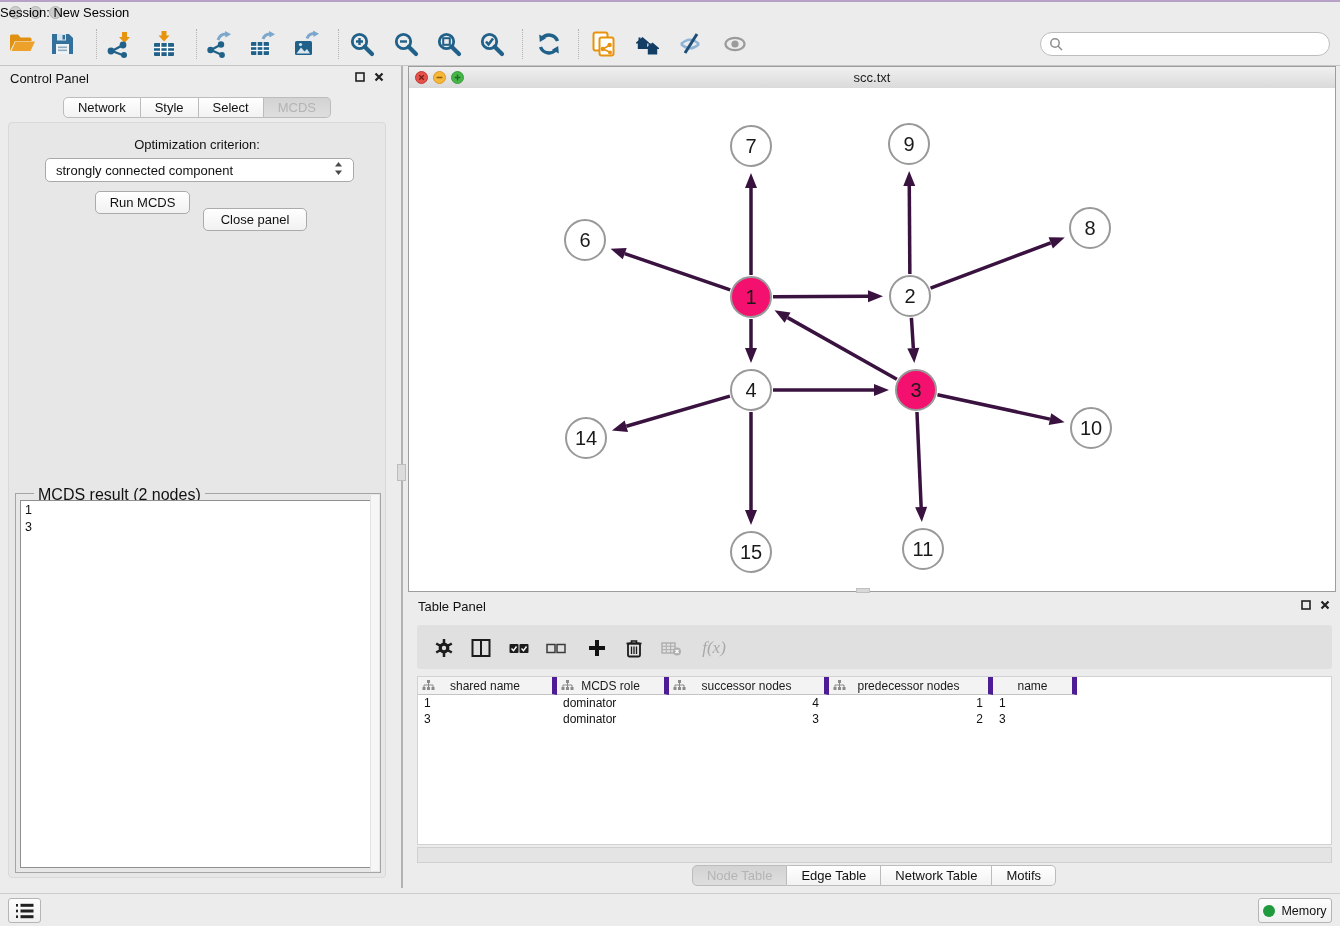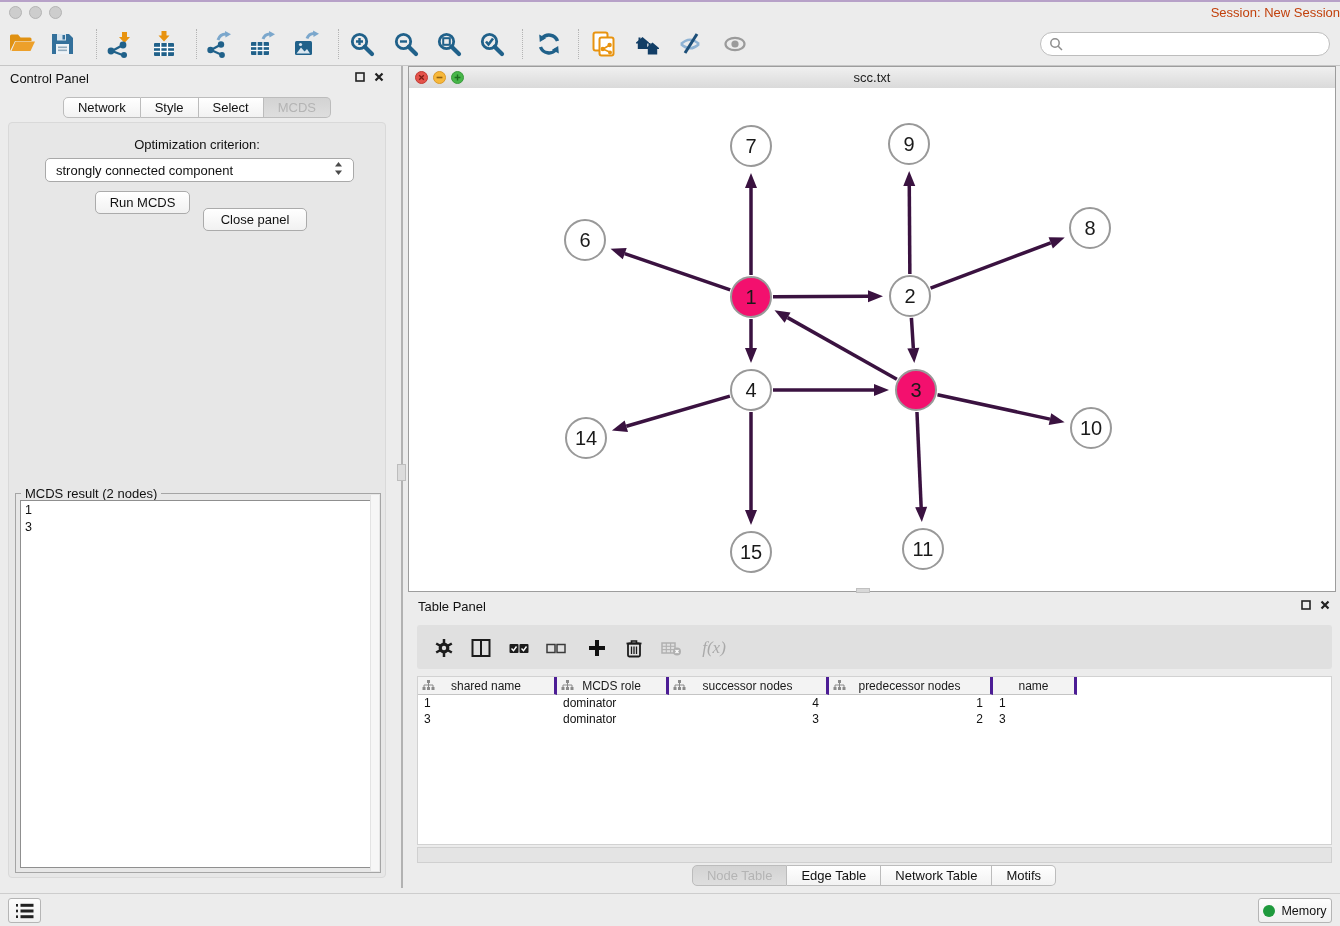--- a/index.html
+++ b/index.html
@@ -3,21 +3,21 @@
 <meta charset="utf-8">
 <style>
   * { margin:0; padding:0; box-sizing:border-box; font-family:"Liberation Sans", sans-serif; }
   html,body { width:1340px; height:926px; }
   body { position:relative; background:#ececec; overflow:hidden; }
 
   
   .titlebar { position:absolute; left:0; top:0; width:1340px; height:22px; background:#ececec; border-top:2px solid #b7a1c8; }
   .traffic { position:absolute; top:4px; display:flex; gap:7px; }
   .traffic.main { left:9px; }
-  .titlebar-title { position:absolute; left:0; right:0; top:3px; text-align:right; font-size:13px; color:#c2410c; }
+  .titlebar-title { position:absolute; left:0; right:0; top:3px; text-align:left; font-size:13px; color:#000000; }
 
   
   .toolbar { position:absolute; left:0; top:22px; width:1340px; height:44px; background:#ececec; border-bottom:1px solid #c6c6c6; }
   .ti { position:absolute; top:6px; width:32px; height:32px; display:flex; align-items:center; justify-content:center; cursor:default; }
   .tdiv { position:absolute; top:7px; width:0; height:30px; border-left:1px dotted #b4b4b4; }
   .searchbox { position:absolute; left:1040px; top:10px; width:290px; height:24px; background:#fff; border:1px solid #bdbdbd; border-radius:12px; display:flex; align-items:center; padding-left:8px; }
   .searchbox input { border:none; outline:none; flex:1; font-size:12px; background:transparent; margin-left:5px; }
 
   
   .control-panel { position:absolute; left:0; top:66px; width:394px; height:822px; }
@@ -30,21 +30,21 @@
   .seg-tab:last-child { border-radius:0 5px 5px 0; }
   .seg-tab.active { background:linear-gradient(#d3d3d3,#dedede); color:#b4b4b4; }
   .cp-body { position:absolute; left:8px; top:56px; width:378px; height:756px; background:#e7e7e7; border:1px solid #d9d9d9; border-radius:4px; }
   .opt-label { position:absolute; left:0; right:0; top:14px; text-align:center; font-size:13px; color:#111; }
   .opt-select { position:absolute; left:36px; top:35px; width:309px; height:24px; background:#fff; border:1px solid #a9a9a9; border-radius:5px; font-size:13px; color:#111; display:flex; align-items:center; padding:0 10px; }
   .opt-select .spin { margin-left:auto; }
   .cp-btn { position:absolute; top:68px; height:23px; background:linear-gradient(#ffffff,#f1f1f1); border:1px solid #ababab; border-radius:5px; font-size:13px; color:#111; text-align:center; line-height:21px; }
   .btn-run { left:86px; width:95px; }
   .btn-close { left:194px; width:104px;margin-top:17px; }
   .result-box { position:absolute; left:6px; top:370px; width:366px; height:380px; border:1px solid #a5a5a5; }
-  .result-legend { position:absolute; left:5px; top:-8px; background:#e7e7e7; padding:0 4px; font-size:13px; color:#111; }
+  .result-legend { position:absolute; left:18px; top:-8px; background:#e7e7e7; padding:0 4px; font-size:16px; color:#111; }
   .result-text { position:absolute; left:4px; top:6px; right:4px; bottom:4px; background:#fff; border:1px solid #8f8f8f; font-size:12.5px; line-height:17px; color:#111; padding:1px 4px; white-space:pre; }
   .result-scroll { position:absolute; top:1px; right:1px; bottom:1px; width:9px; background:#f6f6f6; border-left:1px solid #e3e3e3; }
 
   
   .v-split { position:absolute; left:401px; top:66px; width:2px; height:822px; background:#b2b2b2; }
   .v-split-handle { position:absolute; left:397px; top:464px; width:9px; height:17px; background:#dcdcdc; border:1px solid #bdbdbd; }
   .h-split-handle { position:absolute; left:856px; top:588px; width:14px; height:5px; background:#d8d8d8; border:1px solid #c0c0c0; }
 
   
   .net-window { position:absolute; left:408px; top:66px; width:928px; height:526px; border:1px solid #9d9d9d; background:#fff; }
@@ -53,21 +53,21 @@
   .net-lights { position:absolute; left:6px; top:4px; display:flex; gap:5px; }
   .net-canvas { position:absolute; left:0; top:21px; width:926px; height:503px; background:#fff; }
 
   
   .table-panel { position:absolute; left:408px; top:594px; width:932px; height:294px; }
   .tp-toolbar { position:absolute; left:9px; top:31px; right:8px; height:44px; background:#e0e0e0; border-radius:3px; }
   .tpi { position:absolute; top:11px; width:24px; height:24px; display:flex; align-items:center; justify-content:center; }
   .fx-label { font-family:"Liberation Serif", serif; font-style:italic; font-size:17px; color:#a9a9a9; }
   .table-region { position:absolute; left:9px; top:82px; right:8px; height:169px; background:#fff; border:1px solid #d2d2d2; }
   .thead { display:flex; height:18px; }
-  .th { position:relative; height:18px; background:#f3f3f3; border-right:3px solid #4c1d95; border-bottom:1px solid #c4c4c4; font-size:12px; color:#1a1a1a; display:flex; align-items:center; justify-content:center; }
+  .th { position:relative; height:18px; background:#f3f3f3; border-right:5px solid #4c1d95; border-bottom:1px solid #c4c4c4; font-size:12px; color:#1a1a1a; display:flex; align-items:center; justify-content:center; }
   .th-icon { position:absolute; left:4px; top:3px; }
   .tr { display:flex; height:16px; }
   .td { font-size:12px; color:#111; padding:1px 10px 0 6px; overflow:hidden; white-space:nowrap; }
   .tp-footer { position:absolute; left:9px; right:8px; top:253px; height:16px; background:#e4e4e4; border:1px solid #d0d0d0; }
   .tp-tabs { position:absolute; left:0; right:0; top:271px; display:flex; justify-content:center; }
 
   
   .statusbar { position:absolute; left:0; top:893px; width:1340px; height:33px; background:#ececec; border-top:1px solid #cdcdcd; }
   .sb-btn { position:absolute; border:1px solid #b5b5b5; background:linear-gradient(#fdfdfd,#f0f0f0); border-radius:3px; display:flex; align-items:center; justify-content:center; }
   .list-btn { left:8px; top:4px; width:33px; height:25px; }

